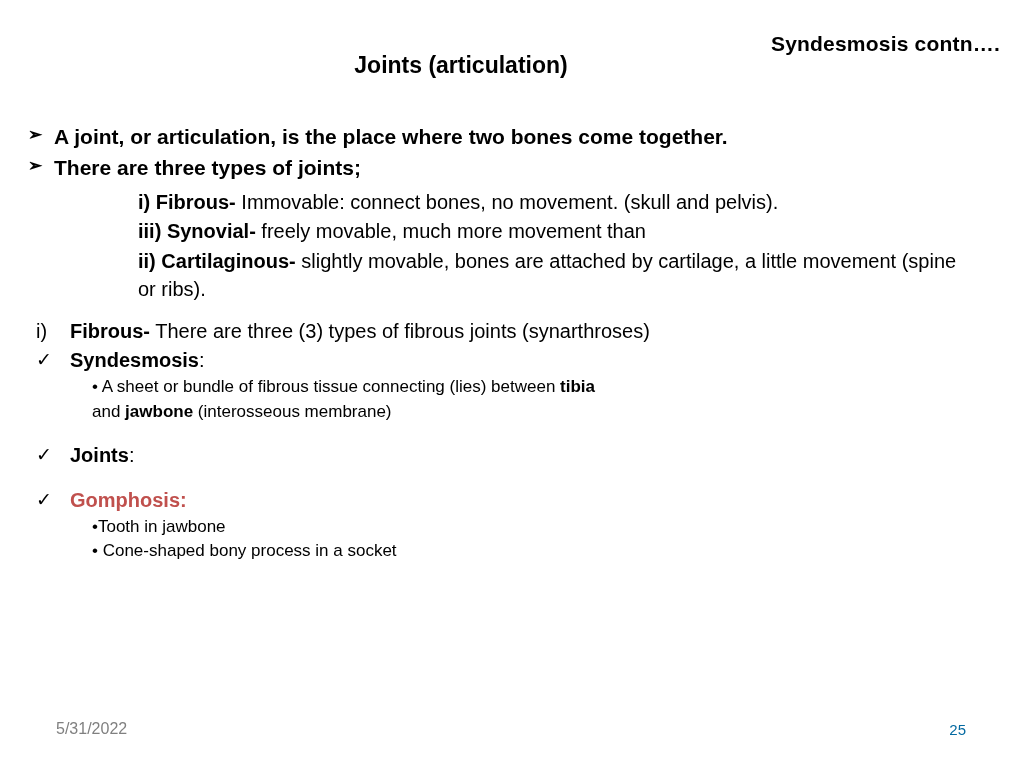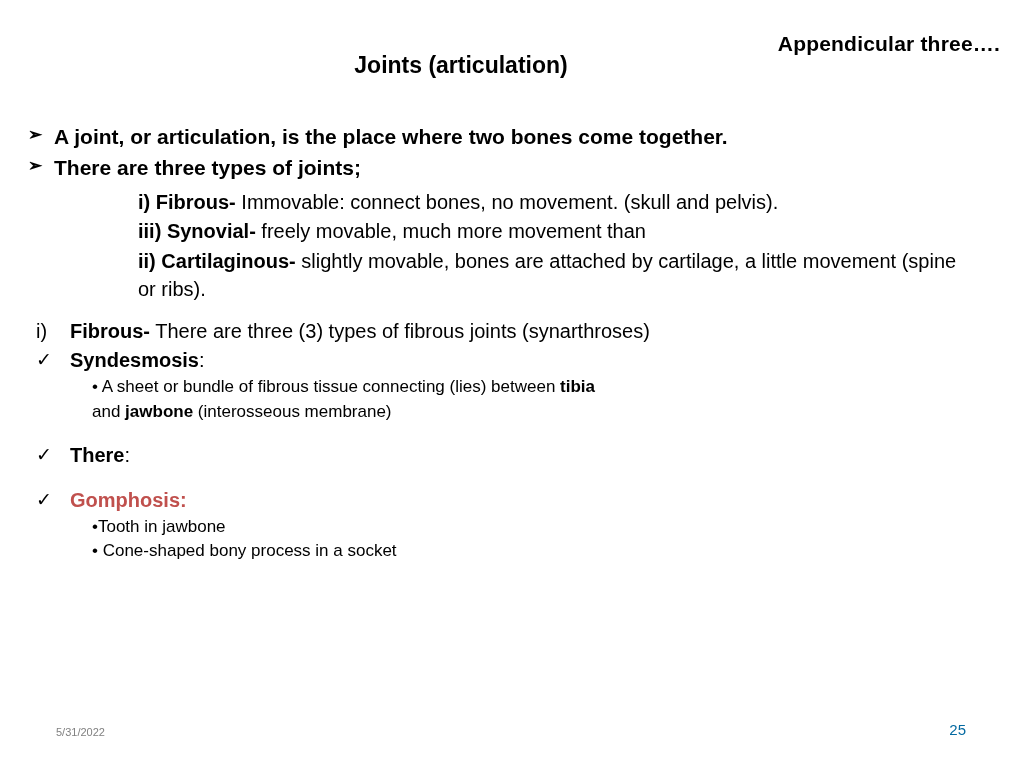--- a/index.html
+++ b/index.html
@@ -108,38 +108,38 @@
     margin-top: 16px;
   }
   .gomph {
     color: #c0504d;
     font-weight: bold;
   }
   .footer-date {
     position: absolute;
     left: 56px;
     bottom: 30px;
-    font-size: 11px;
+    font-size: 16px;
     color: #808080;
     text-align: right;
   }
   .footer-page {
     position: absolute;
     right: 58px;
     bottom: 30px;
     font-size: 15px;
     color: #0369a1;
   }
 </style>
 </head>
 <body>
 
 <div class="slide">
 
-  <div class="corner-note">Appendicular three….</div>
+  <div class="corner-note">Syndesmosis contn….</div>
 
   <div class="slide-title">Joints (articulation)</div>
 
   <div class="body">
 
     <div class="bullet-line">
       <span class="marker">➢</span>
       <span>A joint, or articulation, is the place where two bones come together.</span>
     </div>
 
@@ -171,21 +171,21 @@
         <span class="marker check">✓</span>
         <span class="text"><b>Syndesmosis</b><span>:</span></span>
       </div>
       <div class="sub-item">
         <p><span>• A sheet or bundle of fibrous tissue connecting (lies) between </span><b>tibia</b></p>
         <p><span>and </span><b>jawbone</b><span> (interosseous membrane)</span></p>
       </div>
 
       <div class="row spaced">
         <span class="marker check">✓</span>
-        <span class="text"><b>There</b><span>:</span></span>
+        <span class="text"><b>Joints</b><span>:</span></span>
       </div>
 
       <div class="row spaced">
         <span class="marker check">✓</span>
         <span class="text gomph"><span>Gomphosis:</span></span>
       </div>
       <div class="sub-item">
         <p>•Tooth in jawbone</p>
         <p>• Cone-shaped bony process in a socket</p>
       </div>

